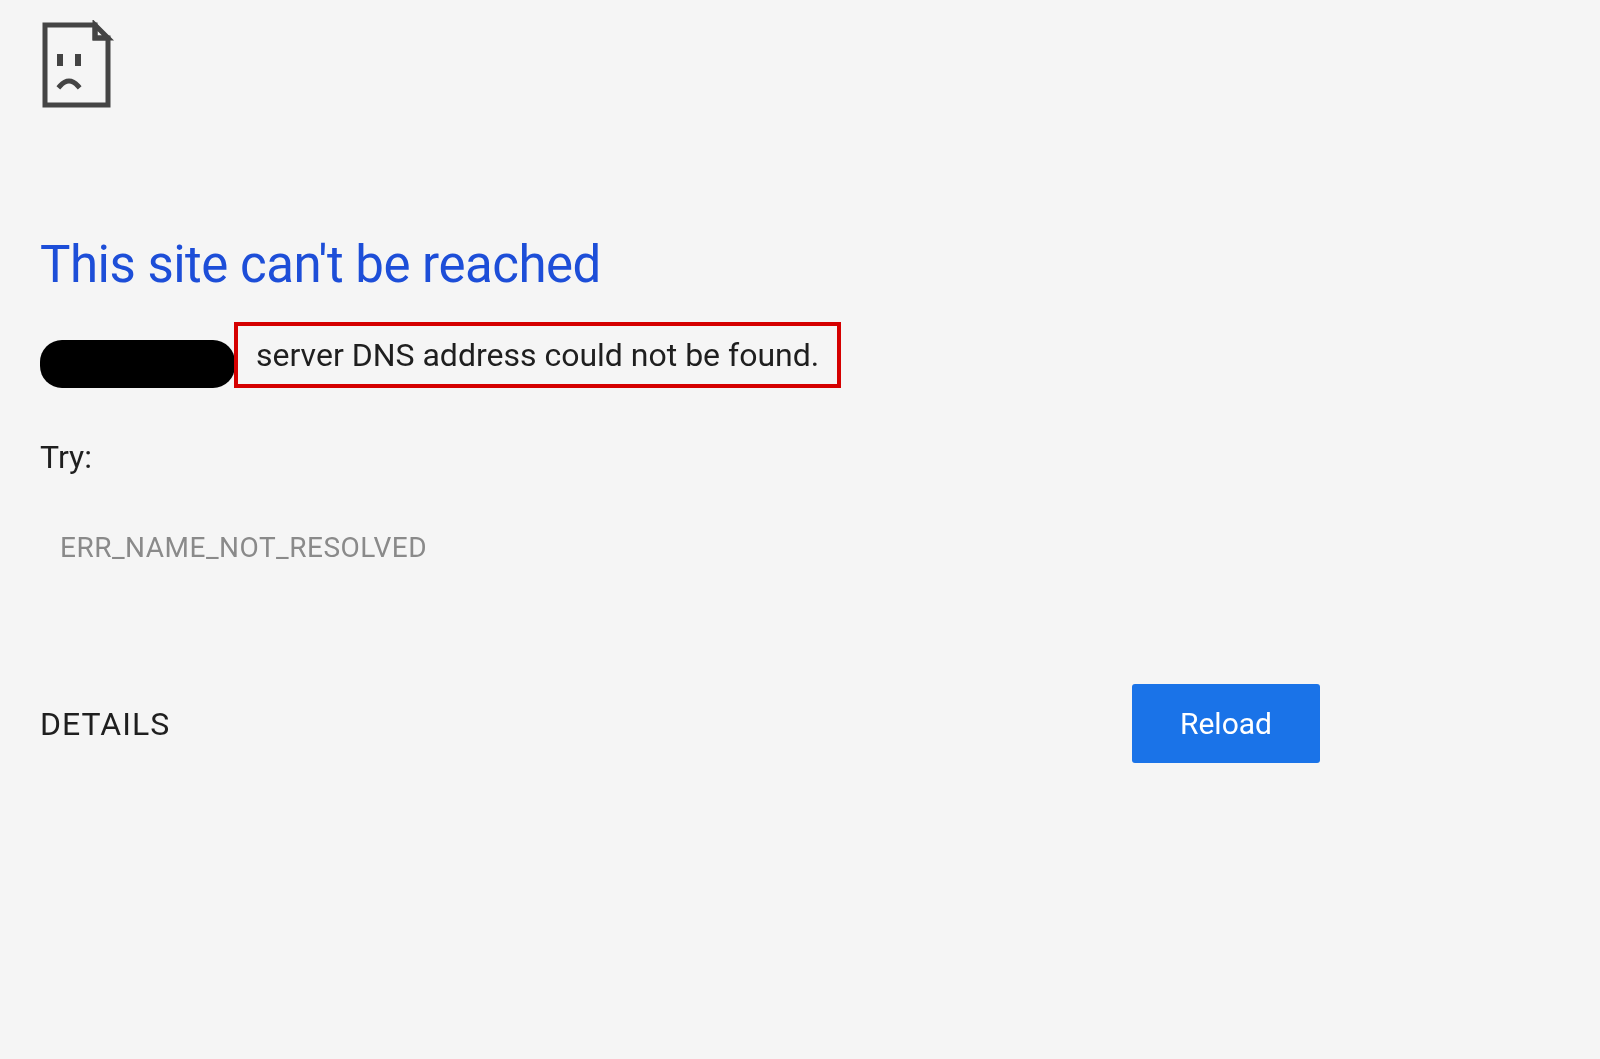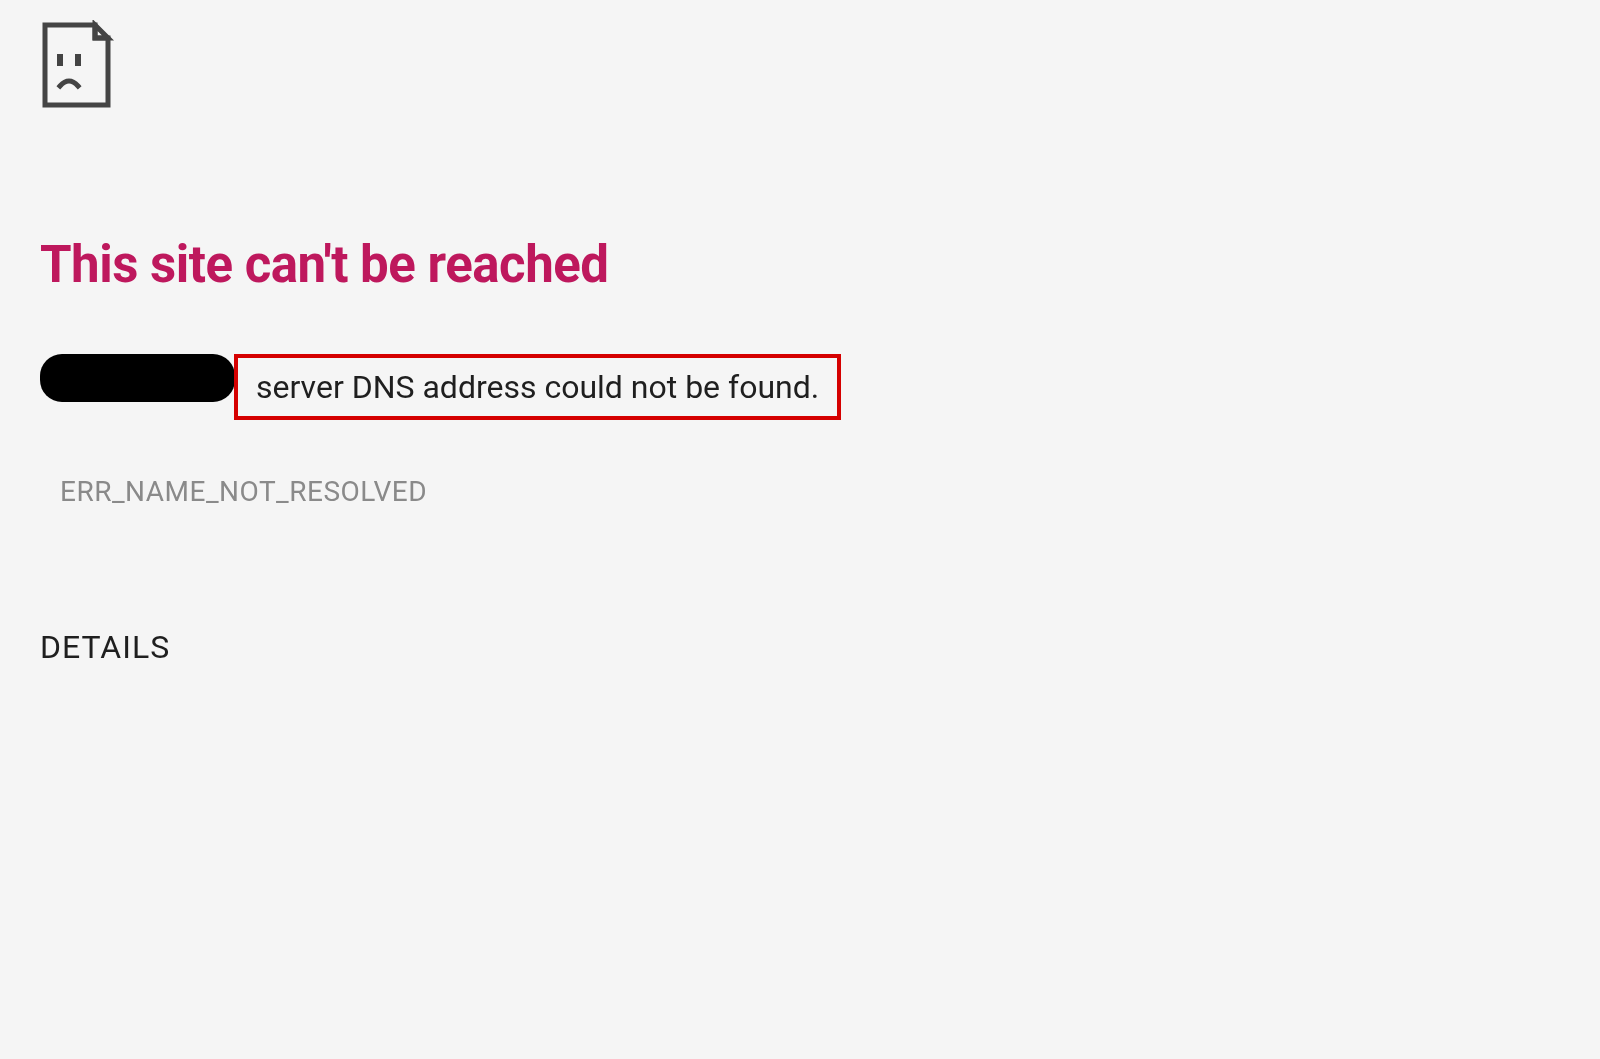--- a/index.html
+++ b/index.html
@@ -19,28 +19,28 @@
       height: 90px;
       margin-bottom: 125px;
       position: relative;
     }
     .sad-page-icon svg {
       width: 100%;
       height: 100%;
     }
     .heading {
       font-size: 51px;
-      font-weight: 700;
-      color: #be185d;
-      margin-bottom: 60px;
+      font-weight: 400;
+      color: #1d4ed8;
+      margin-bottom: 28px;
       letter-spacing: -0.5px;
     }
     .message-row {
       display: flex;
-      align-items: flex-start;
+      align-items: flex-end;
       margin-bottom: 50px;
     }
     .redacted-box {
       width: 195px;
       height: 48px;
       background: #000;
       border-radius: 22px;
       margin-right: 2px;
     }
     .highlighted-message {
@@ -121,19 +121,21 @@
 </div>
 
 <h1 class="heading">This site can't be reached</h1>
 
 <div class="message-row">
   <div class="redacted-box"></div>
   <div class="highlighted-message">server DNS address could not be found.</div>
 </div>
 
 <div class="try-section">
+  <div class="try-label">Try:</div>
 </div>
 
 <div class="error-code">ERR_NAME_NOT_RESOLVED</div>
 
 <div class="footer-row">
   <button class="details-button">DETAILS</button>
+  <button class="reload-button">Reload</button>
 </div>
 
 </body></html>

